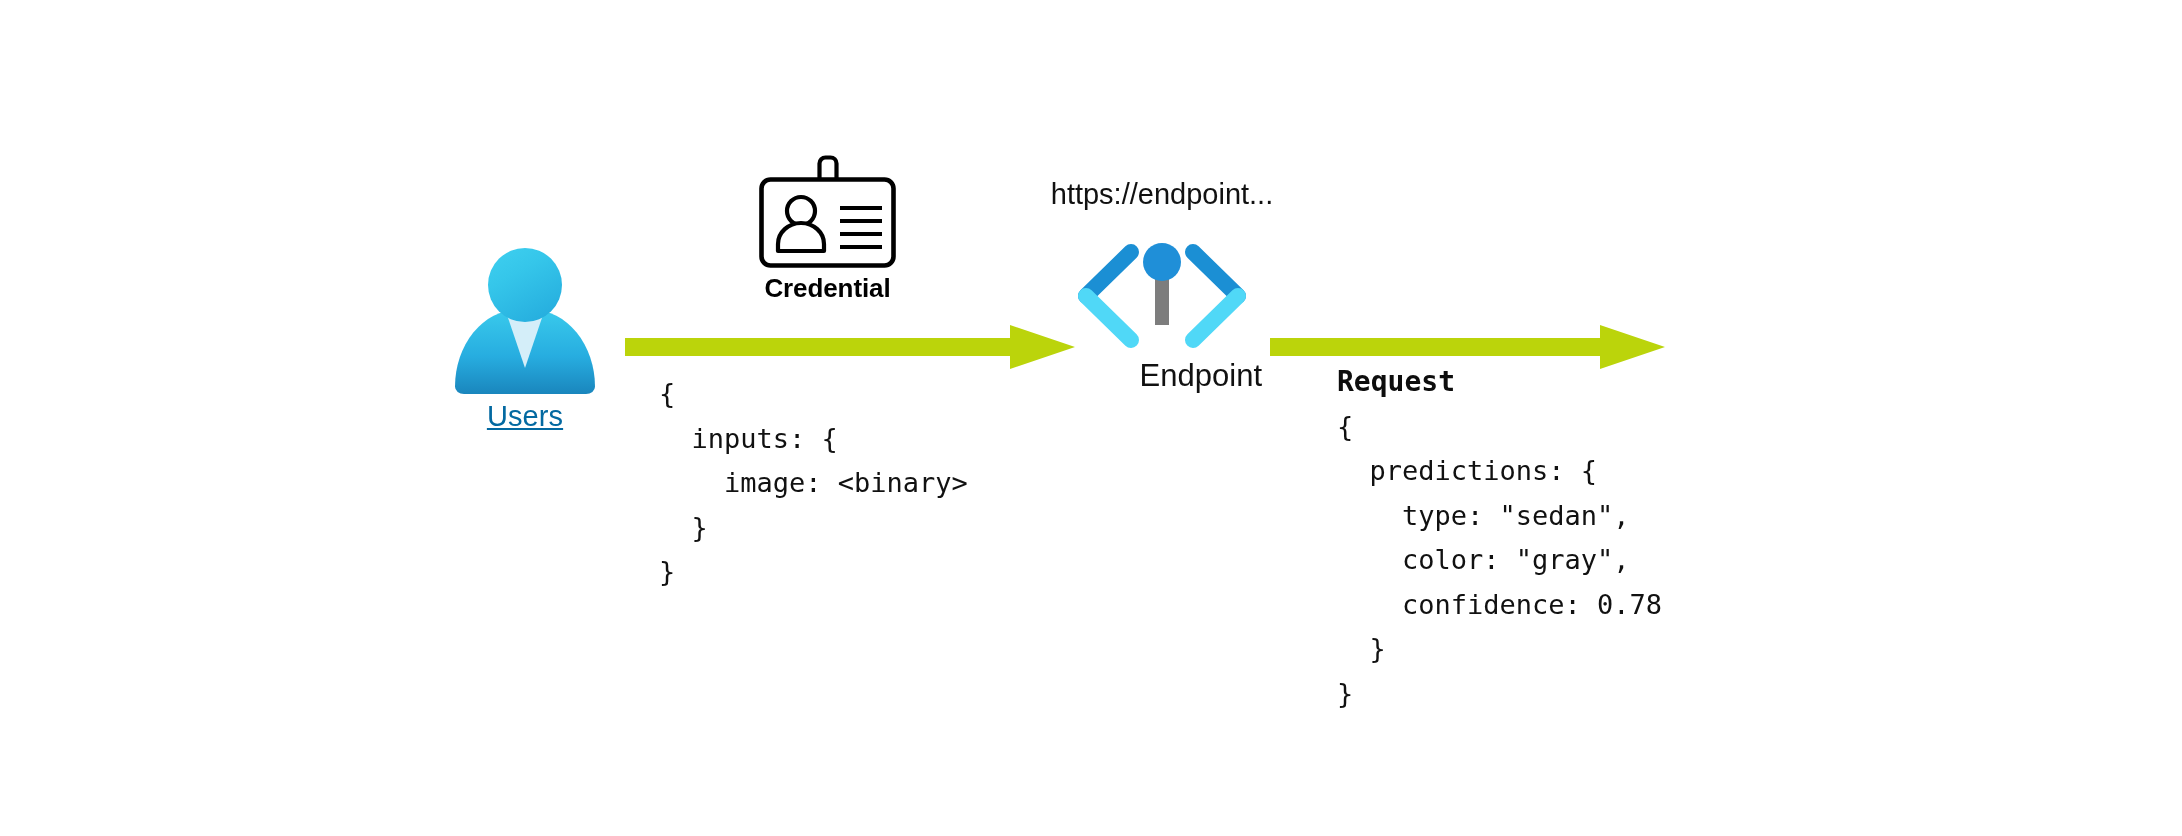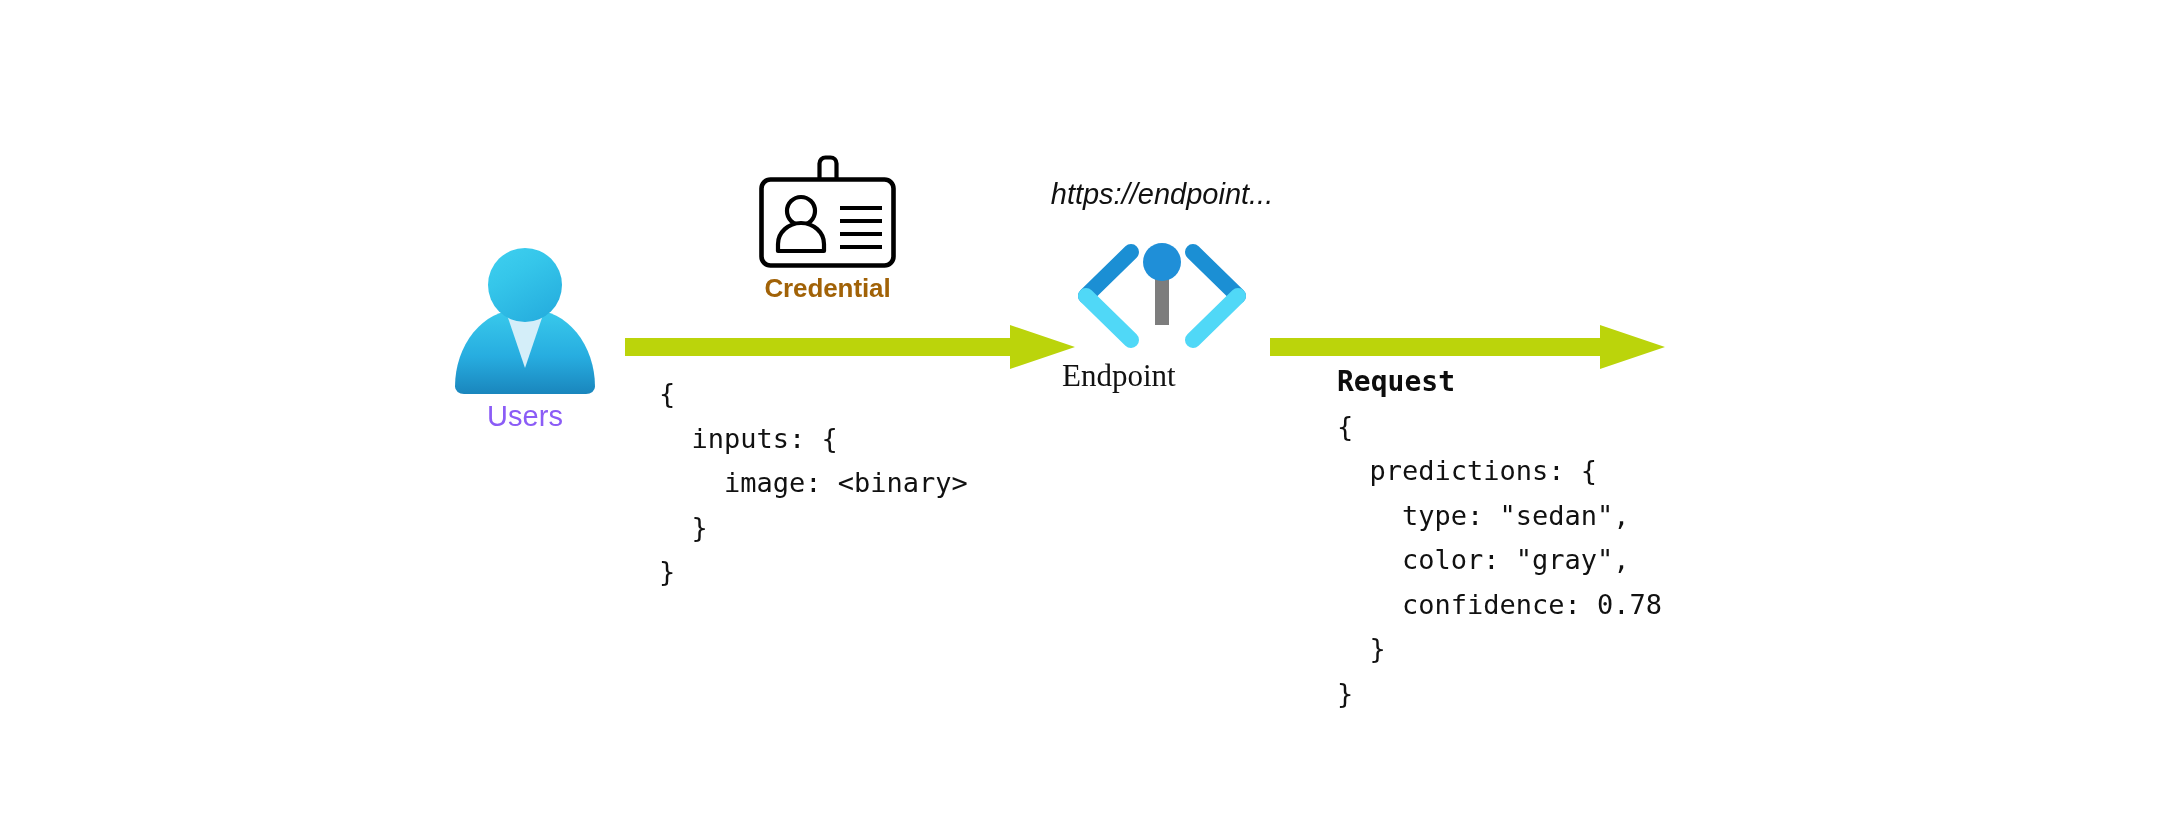--- a/index.html
+++ b/index.html
@@ -57,78 +57,77 @@
     background: #d4eef9;
     clip-path: polygon(0% 0%, 100% 0%, 50% 100%);
   }
   .actor-label {
     position: absolute;
     left: 0;
     top: 152px;
     width: 140px;
     text-align: center;
     font-size: 29px;
-    color: #8b5cf6;
+    color: #0369a1;
     letter-spacing: .1px;
+    text-decoration: underline;
   }
 
   
   #credential-group {
     left: 745px;
     top: 155px;
     width: 165px;
     height: 160px;
   }
   #credential-group svg { display: block; }
   .credential-label {
     position: absolute;
     left: 0;
     top: 118px;
     width: 165px;
     text-align: center;
     font-size: 26px;
     font-weight: bold;
-    color: #a16207;
+    color: #000000;
     letter-spacing: -0.1px;
   }
 
   
   #endpoint-group {
     left: 1062px;
     top: 178px;
     width: 200px;
     height: 240px;
   }
   .endpoint-url {
     position: absolute;
     left: -35px;
     top: 0px;
     width: 270px;
     text-align: center;
     font-size: 29px;
     color: #111111;
     white-space: nowrap;
-    font-style: italic;
   }
   .endpoint-icon {
     position: absolute;
     left: 0px;
     top: 62px;
     width: 200px;
     height: 110px;
   }
   .endpoint-label {
     position: absolute;
     left: 0px;
     top: 180px;
     width: 200px;
-    text-align: left;
+    text-align: right;
     font-size: 31px;
     color: #111111;
-    font-family: Liberation Serif, serif;
   }
 
   
   .arrow { height: 44px; }
   #arrow-request  { left: 625px;  top: 325px; width: 450px; }
   #arrow-response { left: 1270px; top: 325px; width: 395px; }
   .arrow svg { display: block; width: 100%; height: 100%; }
 
   
   .payload {

